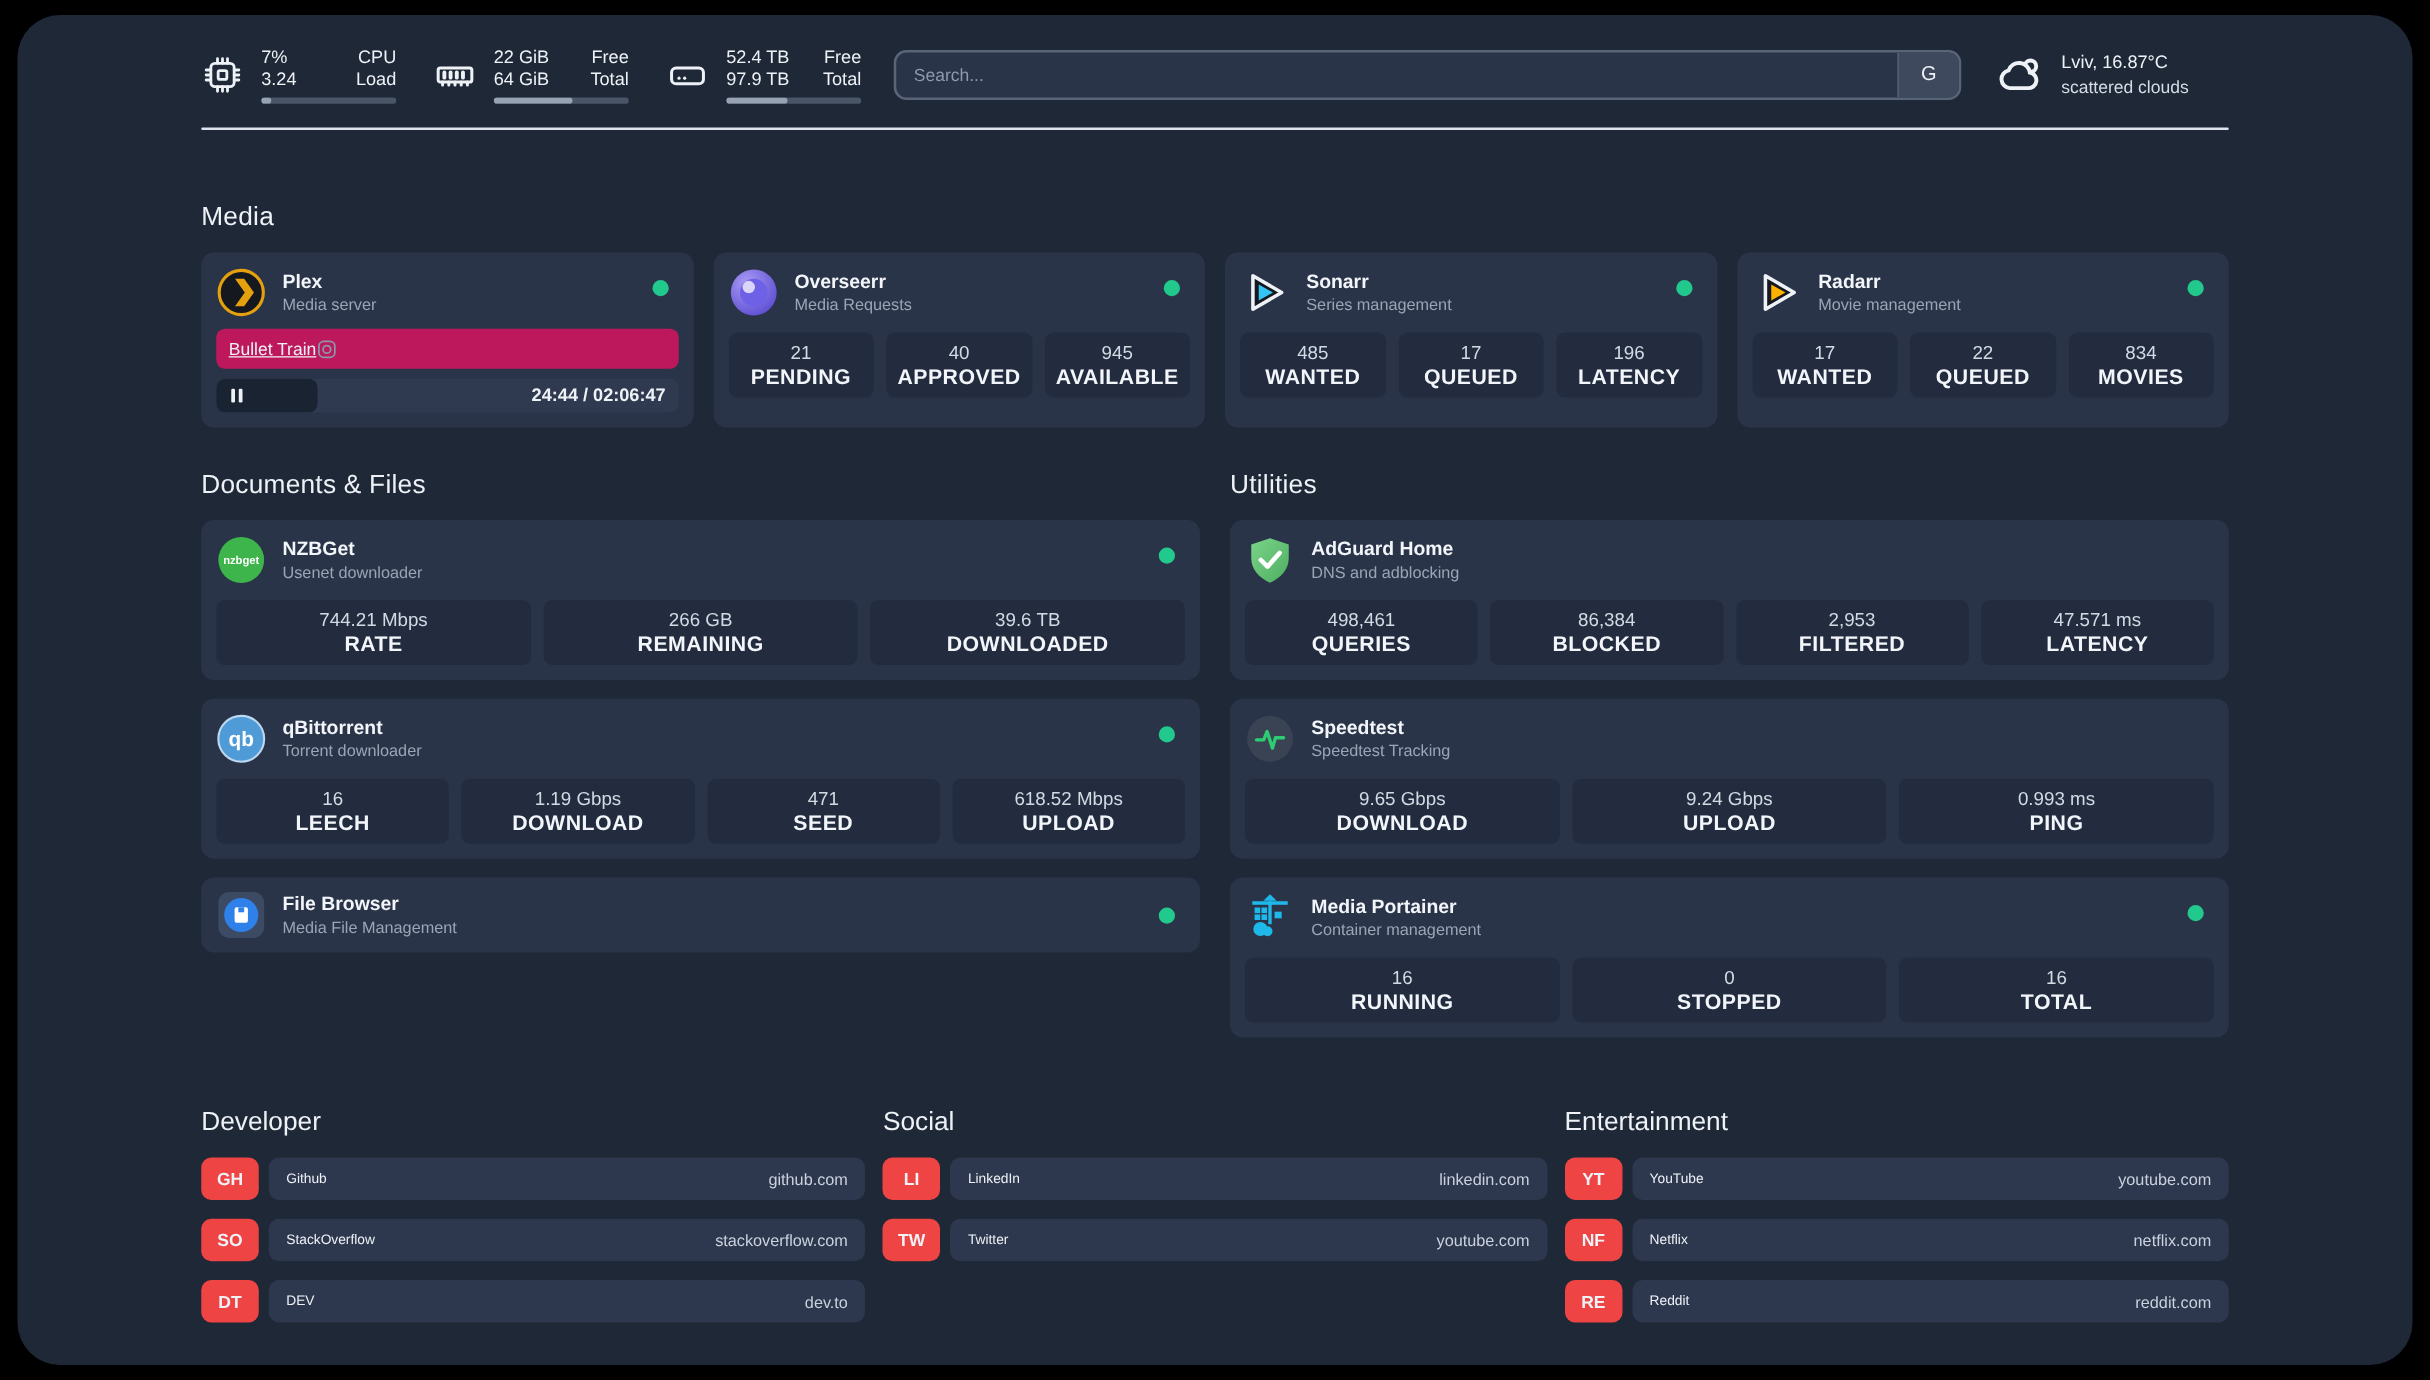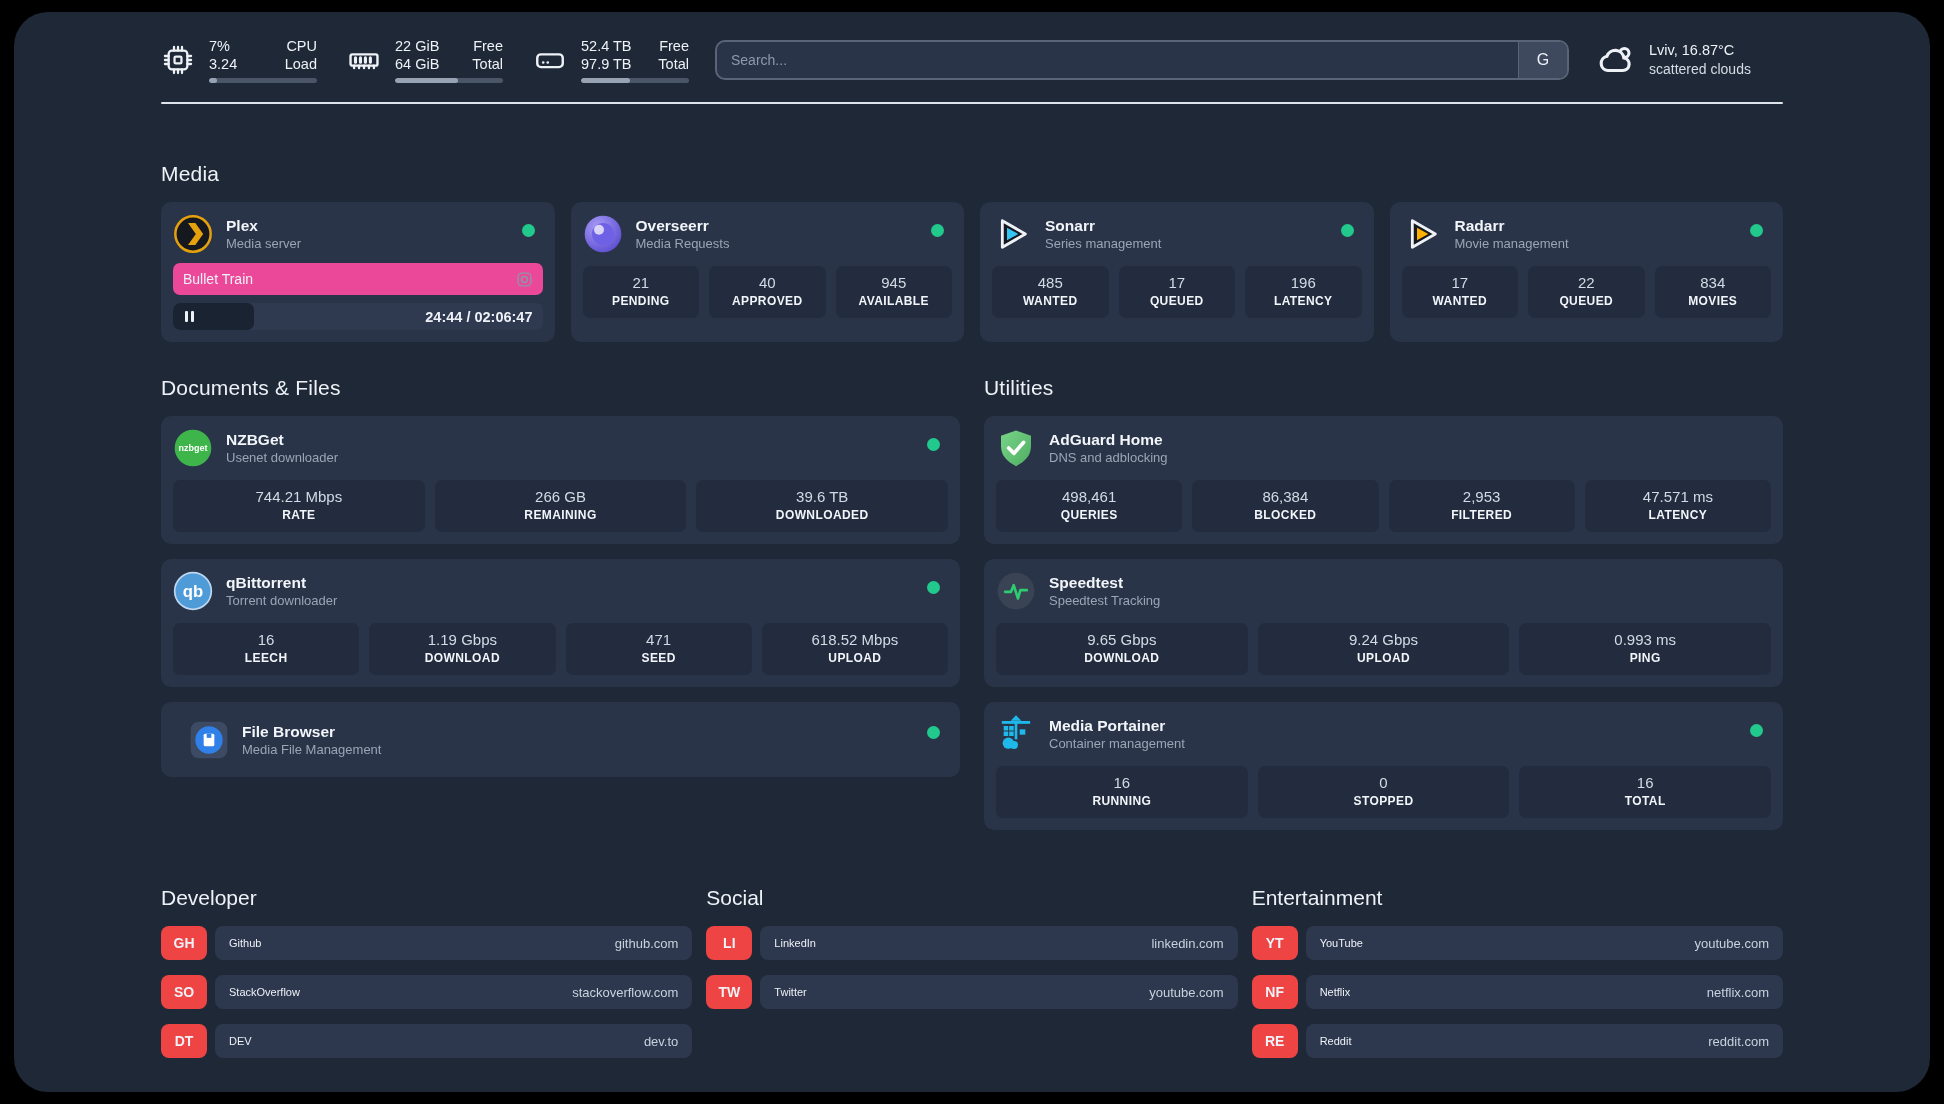--- a/index.html
+++ b/index.html
@@ -41,27 +41,27 @@
   
   .card{background:#2a3448;border-radius:10px;padding:12px;box-sizing:border-box;position:relative;}
   .card-head{display:flex;align-items:center;gap:13px;}
   .app-icon{width:40px;height:40px;flex:0 0 40px;display:flex;align-items:center;justify-content:center;}
   .app-name{font-size:15.5px;font-weight:600;color:#f2f5f9;line-height:19px;}
   .app-desc{font-size:13px;color:#9aa5b6;line-height:17px;}
   .status-dot{position:absolute;top:22px;right:20px;width:13px;height:13px;border-radius:50%;}
   .stats{display:flex;gap:10px;margin-top:12px;}
   .stat{flex:1;background:#222c3e;border-radius:7px;padding:7px 4px 8px;text-align:center;}
   .stat-value{font-size:15px;color:#d2dae4;line-height:20px;}
-  .stat-label{font-size:12px;font-weight:700;color:#f2f5f9;letter-spacing:.4px;line-height:17px;}
-  .card.slim{padding:10px 28px;height:75px;display:flex;align-items:center;}
+  .stat-label{font-size:17px;font-weight:700;color:#f2f5f9;letter-spacing:.4px;line-height:17px;}
+  .card.slim{padding:10px 12px;height:60px;display:flex;align-items:center;}
   .card.slim .card-head{flex:1;}
 
   
-  .now-playing{margin-top:9px;display:flex;align-items:center;justify-content:space-between;
-               background:#ec4899;border-radius:7px;padding:4px 10px;height:24px;}
+  .now-playing{margin-top:9px;display:flex;align-items:center;justify-content:flex-start;
+               background:#be185d;border-radius:7px;padding:4px 10px;height:24px;text-decoration:underline;}
   .np-title{font-size:14px;color:#eef2f7;}
   .progress-row{margin-top:8px;position:relative;background:#2f3a50;border-radius:7px;height:27px;
                 display:flex;align-items:center;overflow:hidden;}
   .progress-elapsed{position:absolute;left:0;top:0;bottom:0;background:#1a2332;border-radius:7px;}
   .pause{position:relative;display:flex;gap:3px;margin-left:12px;}
   .pause i{display:block;width:3px;height:11px;background:#eef2f7;border-radius:1px;}
   .time{position:absolute;right:10px;font-size:14.5px;font-weight:600;color:#eef2f7;}
 
   
   .bookmarks{display:grid;grid-template-columns:1fr 1fr 1fr;gap:14px;margin-top:56px;padding-bottom:40px;}

